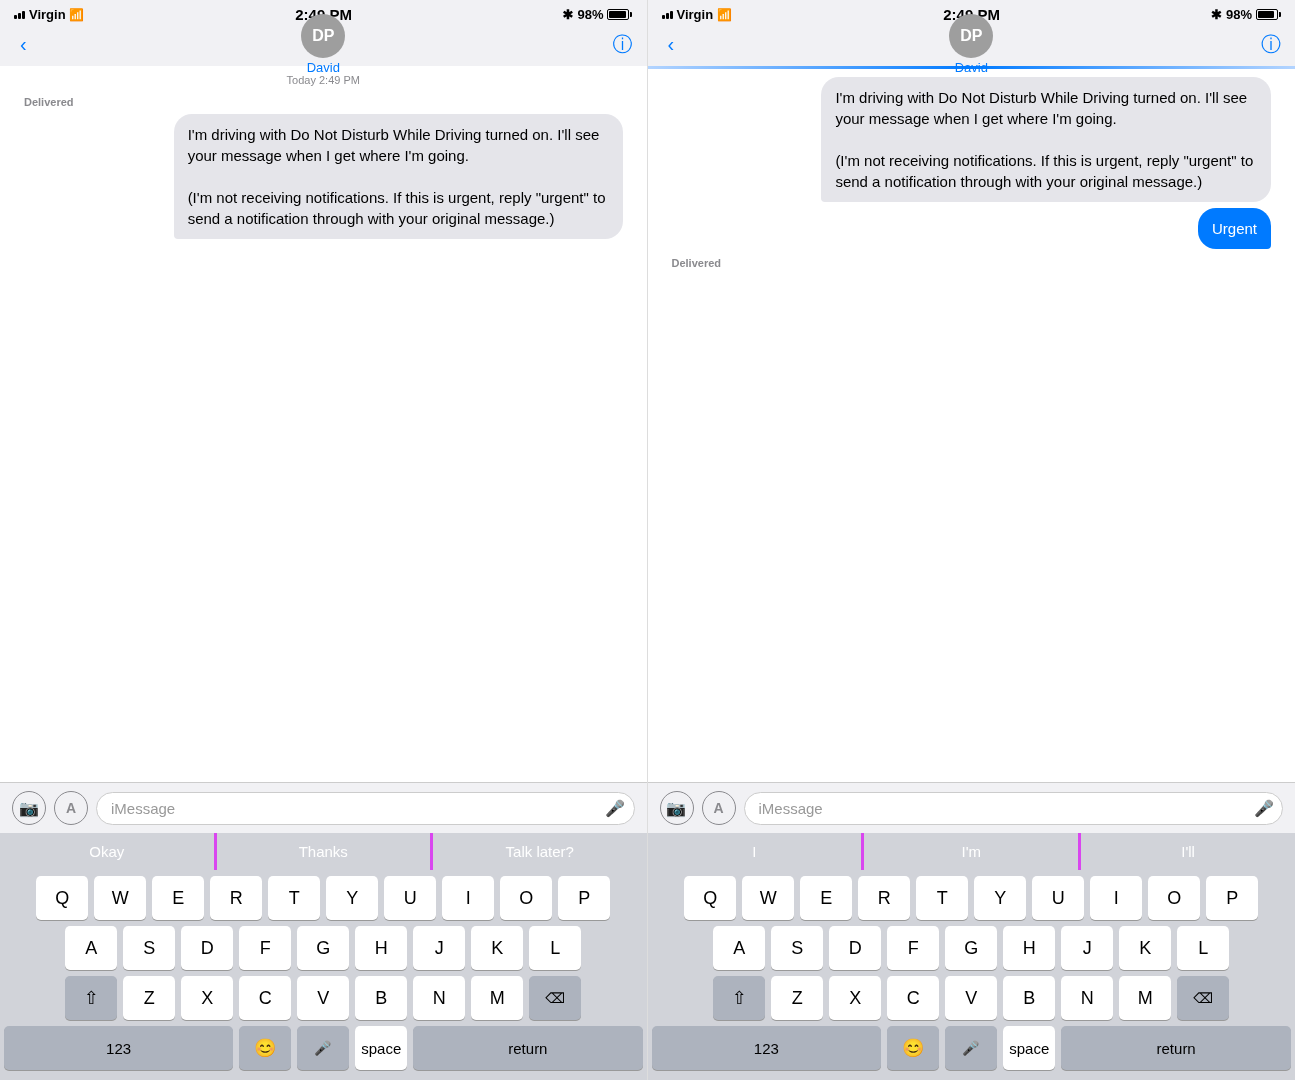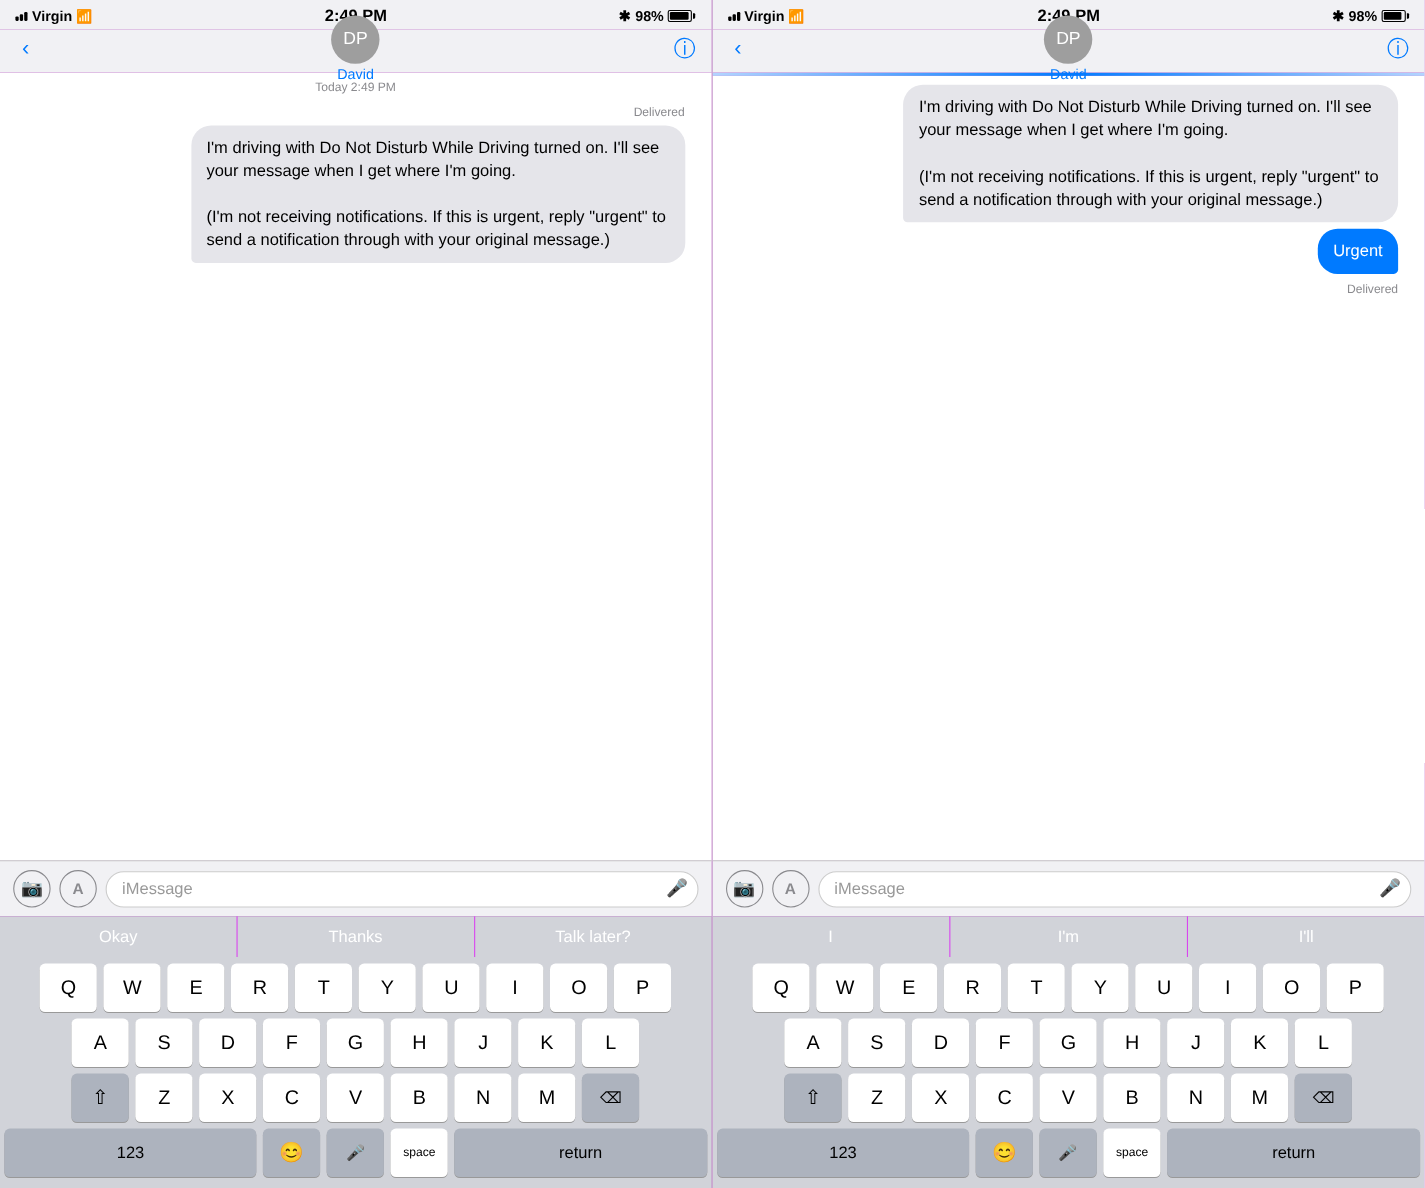--- a/index.html
+++ b/index.html
@@ -9,21 +9,21 @@
       display: flex;
       background: #fff;
       font-family: -apple-system, 'Helvetica Neue', Arial, sans-serif;
       overflow: hidden;
     }
     .phone-panel {
       width: 647.5px;
       height: 1080px;
       display: flex;
       flex-direction: column;
-      background: #a21caf;
+      background: #7f1d1d;
       border-right: 1px solid #ddd;
     }
     
     .status-bar {
       background: #f1f1f4;
       display: flex;
       align-items: center;
       justify-content: space-between;
       padding: 6px 14px 4px 14px;
       font-size: 13px;
@@ -90,21 +90,21 @@
     }
     .avatar-circle {
       width: 44px; height: 44px;
       border-radius: 50%;
       background: #9e9e9e;
       display: flex;
       align-items: center;
       justify-content: center;
       color: #fff;
       font-size: 16px;
-      font-weight: 400;
+      font-weight: 700;
     }
     .contact-name {
       font-size: 13px;
       color: #007AFF;
       margin-top: 2px;
     }
     .nav-info {
       margin-left: auto;
       color: #007AFF;
       font-size: 20px;
@@ -141,25 +141,25 @@
       background: #007AFF;
       color: #fff;
       border-bottom-right-radius: 4px;
     }
     .bubble.incoming {
       background: #e5e5ea;
       color: #000;
       border-bottom-left-radius: 4px;
     }
     .delivered-label {
-      text-align: right;
       font-size: 11px;
       color: #8a8a8e;
       margin-top: 2px;
       margin-bottom: 6px;
+      font-weight: bold;
     }
     
     .input-area {
       background: #f1f1f4;
       padding: 8px 12px;
       display: flex;
       align-items: center;
       gap: 8px;
       border-top: 1px solid #ccc;
       flex-shrink: 0;
@@ -204,21 +204,21 @@
       display: flex;
       align-items: center;
       flex-shrink: 0;
     }
     .predictive-item {
       flex: 1;
       text-align: center;
       padding: 10px 0;
       font-size: 15px;
       color: #fff;
-      border-right: 1px solid #d946ef;
+      border-right: 3px solid #d946ef;
       cursor: pointer;
     }
     .predictive-item:last-child { border-right: none; }
     
     .keyboard {
       background: #d1d3d9;
       flex-shrink: 0;
       padding: 6px 4px 4px 4px;
     }
     .key-row {
@@ -240,21 +240,21 @@
       cursor: pointer;
       height: 44px;
       flex: 1;
       max-width: 52px;
     }
     .key.dark {
       background: #adb3be;
       color: #000;
     }
     .key.wide { max-width: none; flex: 2.5; font-size: 15px; }
-    .key.space-key { flex: 5; font-size: 11px; color: #000; }
+    .key.space-key { flex: 5; font-size: 15px; color: #000; }
     .key.emoji-key { max-width: 52px; flex: 1; }
   </style>
 </head>
 <body>
 
 <div class="phone-panel">
 
   <div class="status-bar">
     <div class="status-left">
       <div class="signal-bars">

